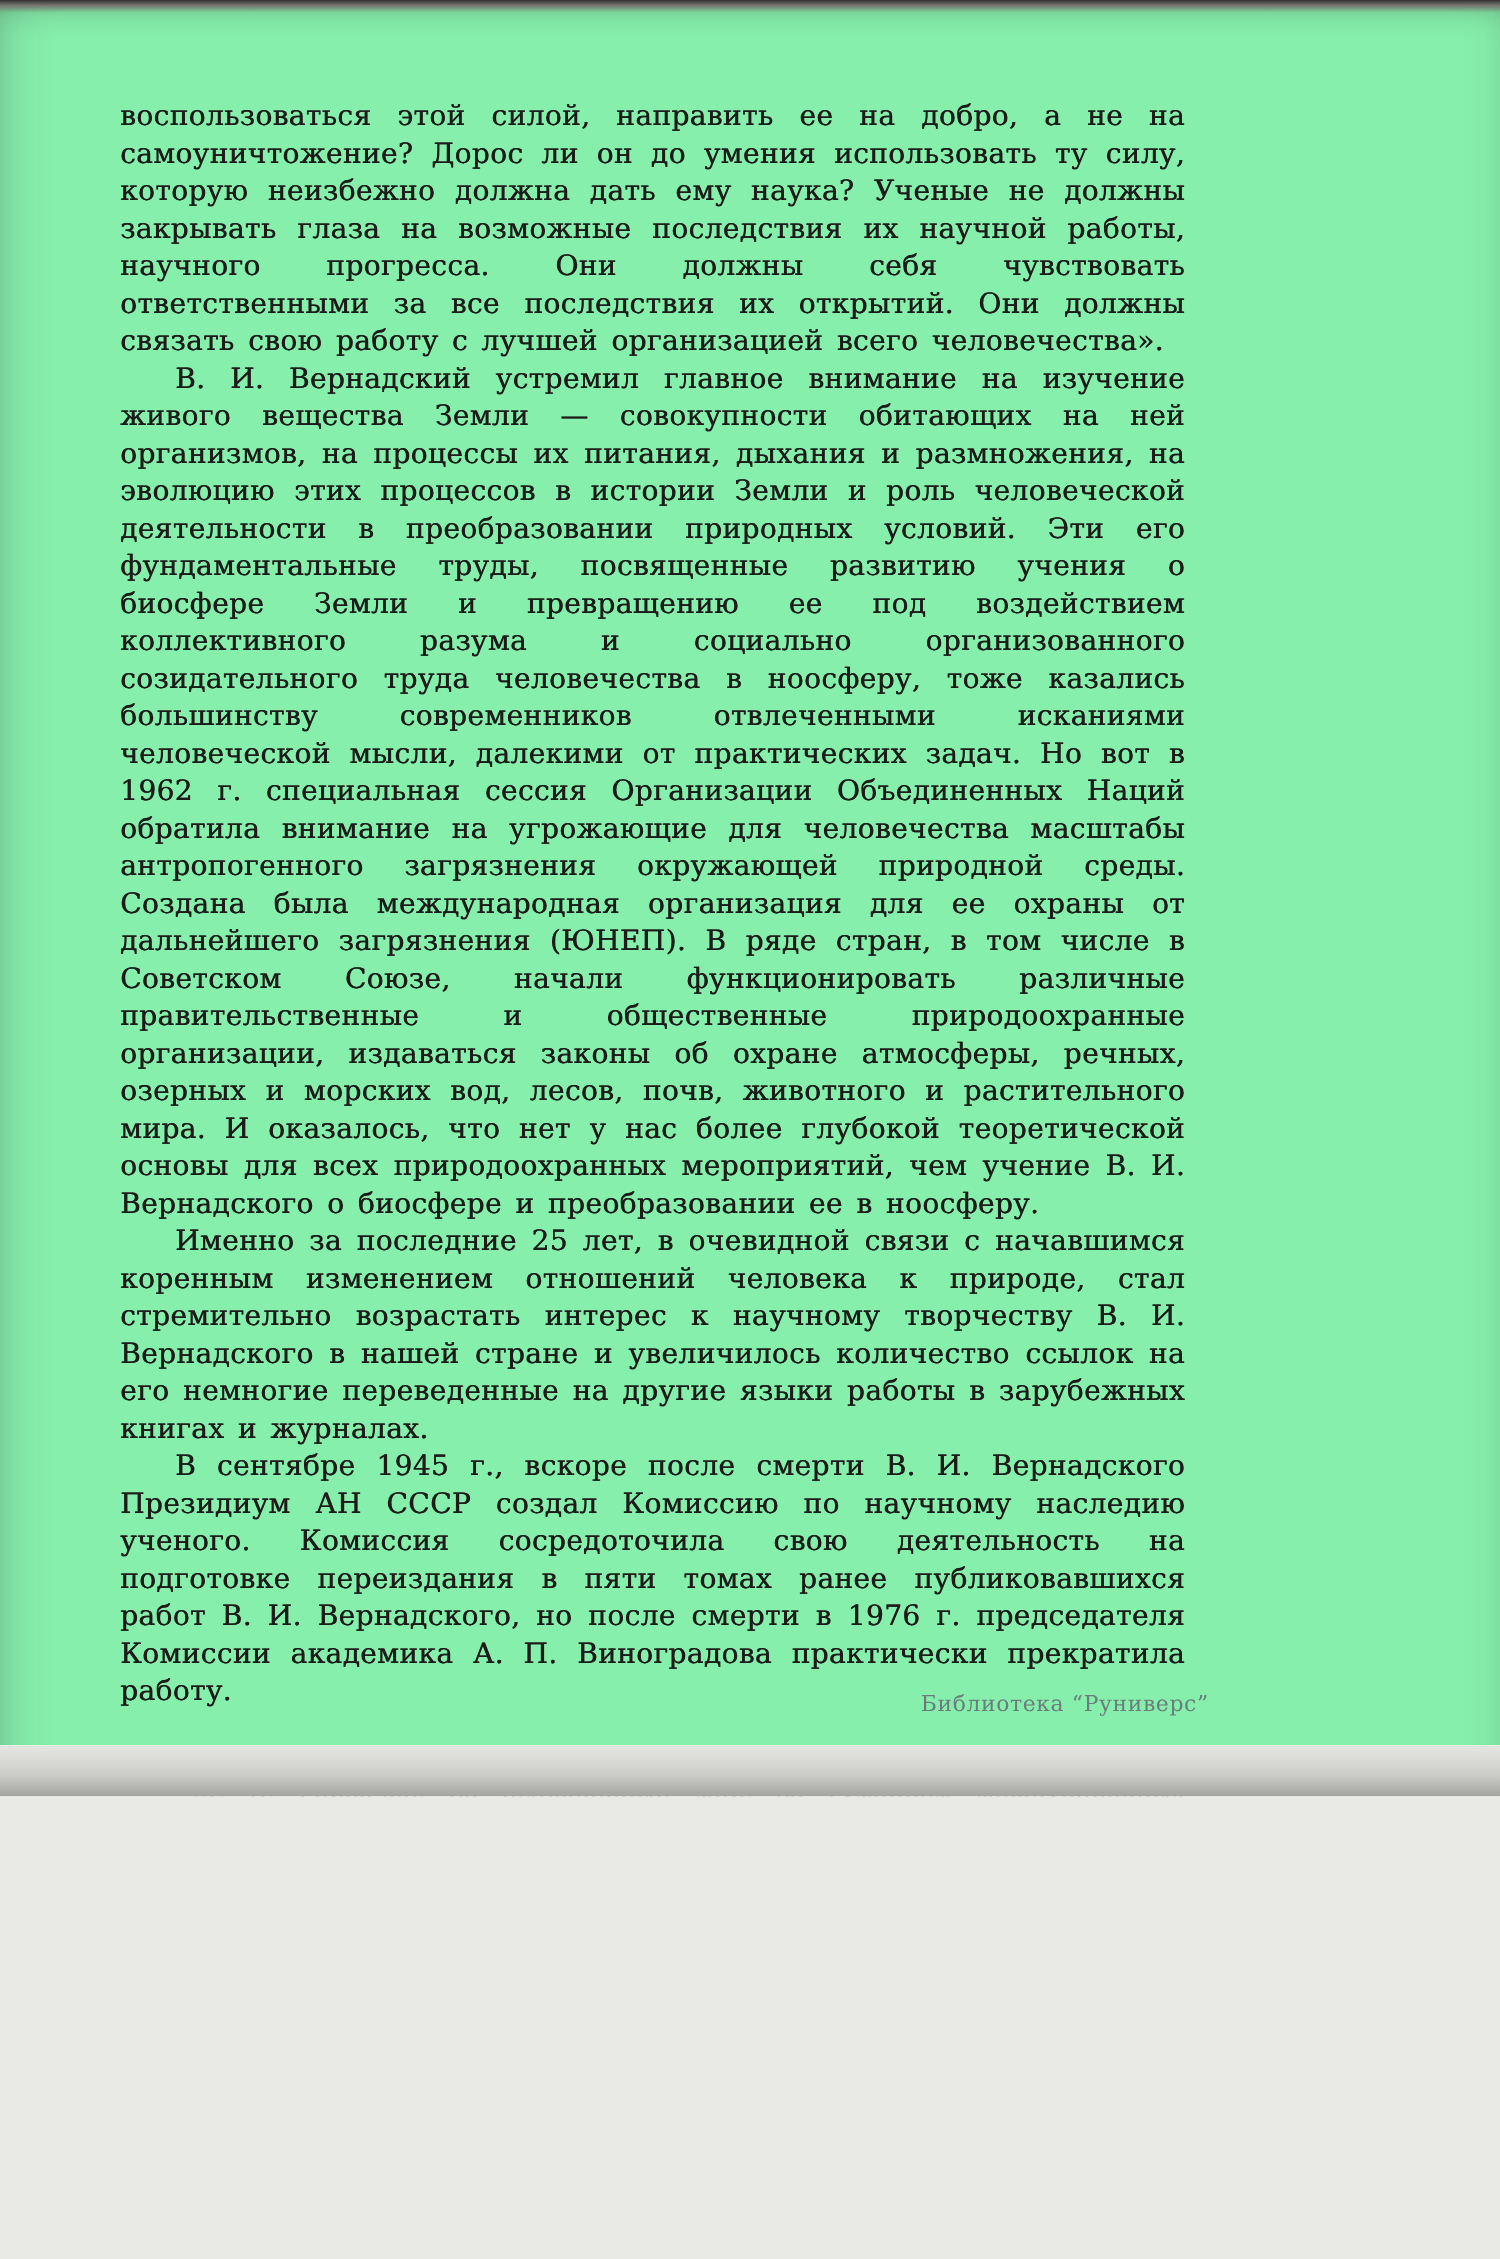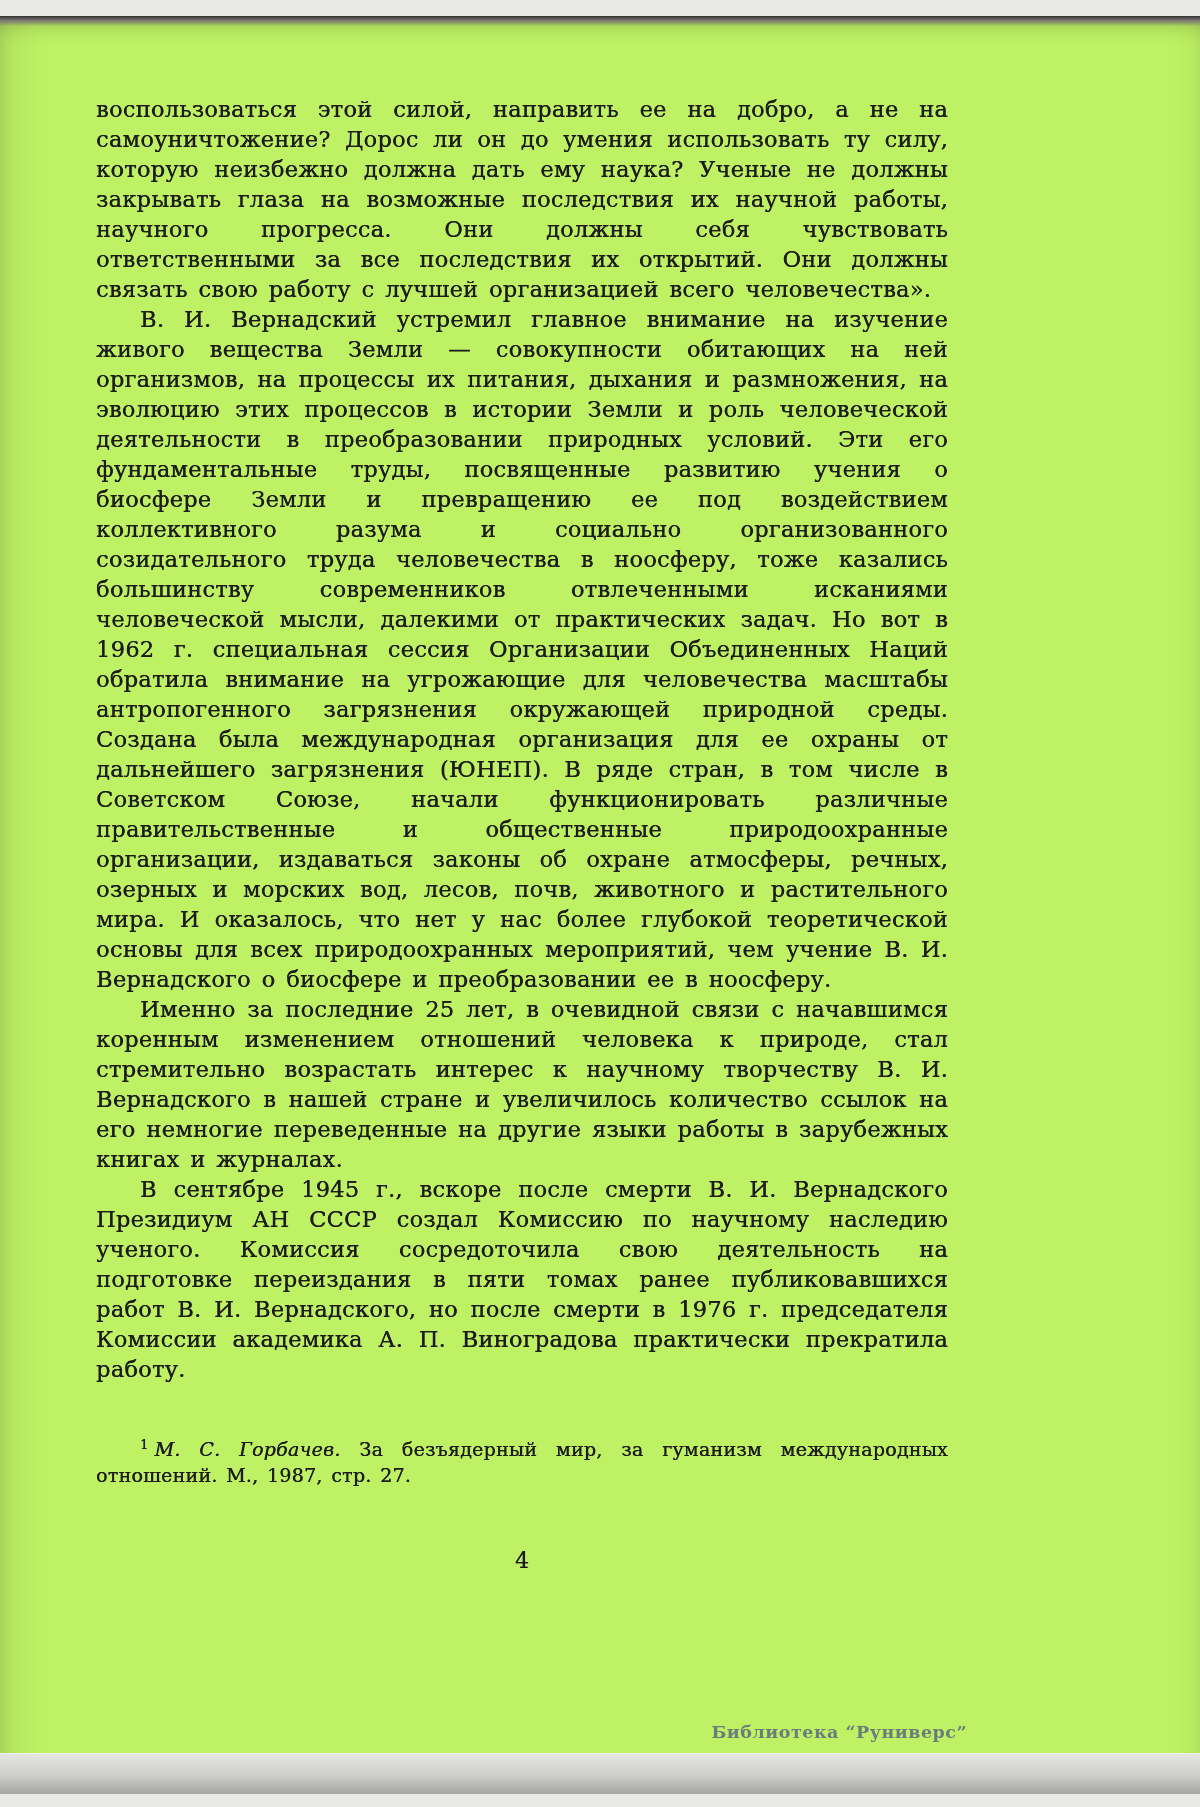--- a/index.html
+++ b/index.html
@@ -3,23 +3,23 @@
 <meta charset="utf-8">
 <style>
   html, body {
     margin: 0;
     padding: 0;
     background: #e9e9e6;
   }
   .page {
     position: relative;
     width: 1200px;
-    height: 1778px;
-    margin: 16px auto;
-    background: #bef264;
+    height: 1437px;
+    margin: 0 auto;
+    background: #86efac;
     overflow: hidden;
     box-shadow:
       inset 28px 0 45px -32px rgba(60,55,50,0.30),
       inset -22px 0 40px -32px rgba(60,55,50,0.18),
       inset 0 20px 28px -20px rgba(30,30,28,0.45);
     font-family: "DejaVu Serif", "Liberation Serif", serif;
     color: #1d1c1a;
   }
   .top-edge {
     position: absolute;
@@ -69,27 +69,26 @@
   .bottom-band {
     position: absolute;
     left: 0; right: 0; bottom: 0;
     height: 40px;
     background: linear-gradient(180deg, #e5e5e1 0%, #cdcdc9 55%, #a3a39f 100%);
     border-top: 1px solid #eeeeea;
   }
   .watermark {
     position: absolute;
     right: 233px;
-    bottom: 52px;
+    bottom: 63px;
     font-family: "DejaVu Serif", "Liberation Serif", serif;
     font-size: 17.5px;
     letter-spacing: 0.5px;
     color: #6b7c7d;
     text-shadow: none;
-    font-weight: bold;
   }
 </style>
 </head>
 <body>
 
 <div class="page">
   <div class="top-edge"></div>
 
   <main class="text-block">
     <p class="para continuation">воспользоваться этой силой, направить ее на добро, а не на самоуничтожение? Дорос ли он до умения использовать ту силу, которую неизбежно должна дать ему наука? Ученые не должны закрывать глаза на возможные последствия их научной работы, научного прогресса. Они должны себя чувствовать ответственными за все последствия их открытий. Они должны связать свою работу с лучшей организацией всего человечества».</p>

